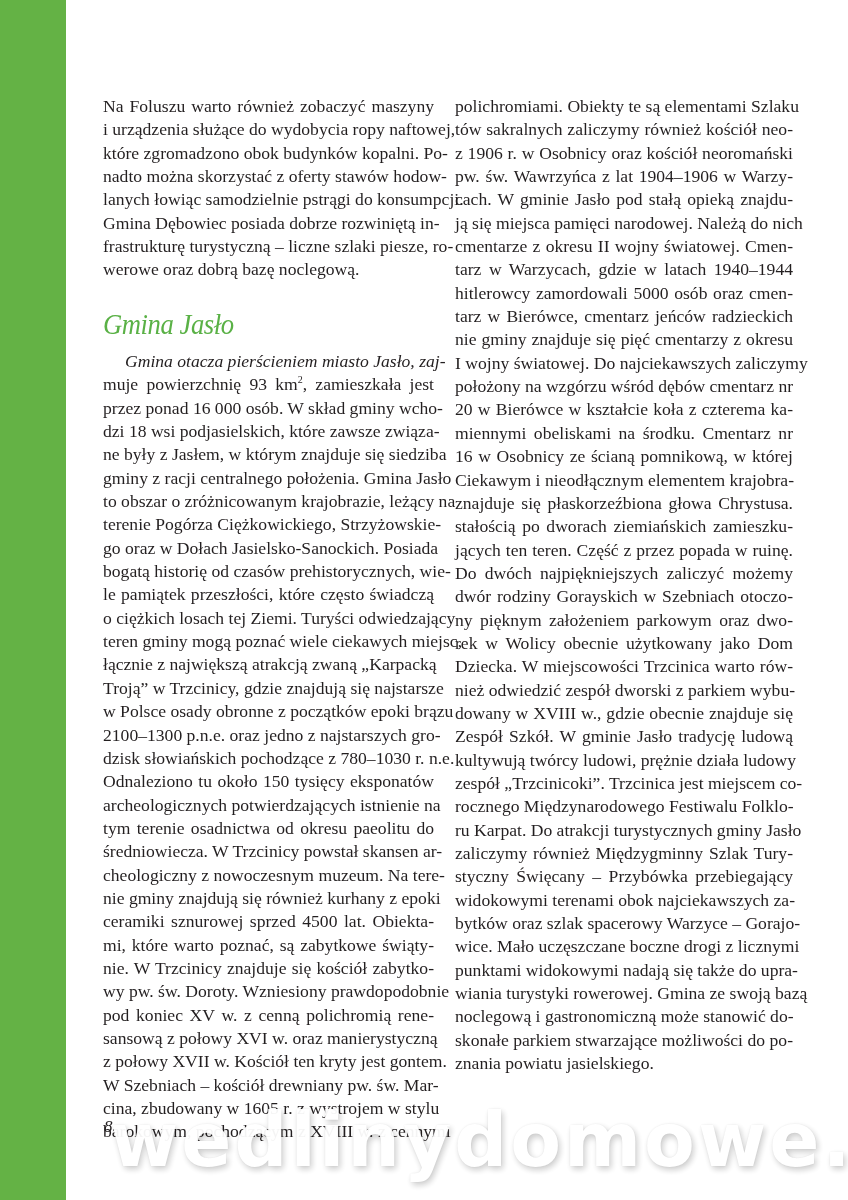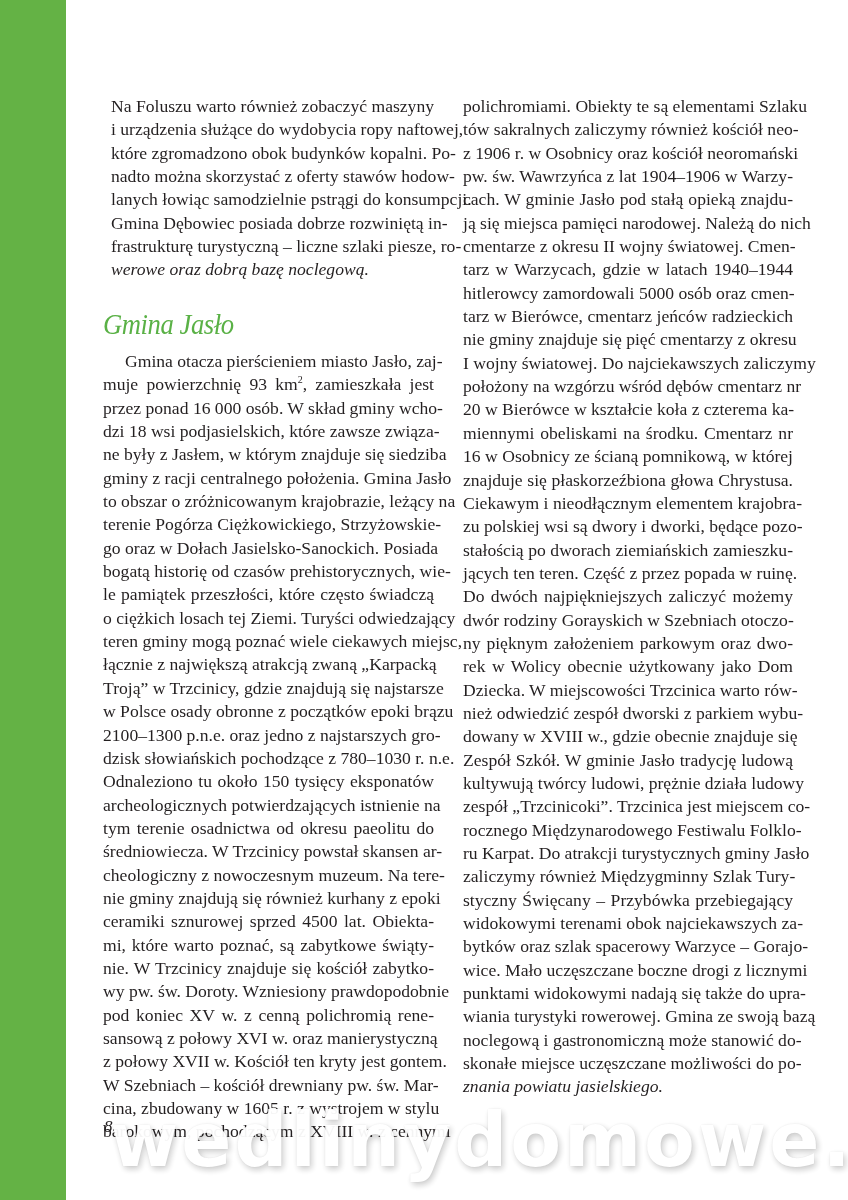--- a/index.html
+++ b/index.html
@@ -12,35 +12,35 @@
   .green-bar {
     position: absolute; left: 0; top: 0; width: 66px; height: 1200px;
     background: #64b245;
   }
   .col {
     position: absolute; top: 95px;
     font-size: 17.6px; line-height: 23.35px;
     text-align: justify; text-align-last: justify;
     white-space: normal;
   }
-  .col .line { display: block; height: 23.35px; text-align: justify; text-align-last: justify; white-space: nowrap; margin-left: 8px; }
-  .col .line.last { text-align-last: left; font-style: italic; }
+  .col .line { display: block; height: 23.35px; text-align: justify; text-align-last: justify; white-space: nowrap; }
+  .col .line.last { text-align-last: left; }
   .col-left { left: 103px; width: 331px; }
   .col-right { left: 455px; width: 338px; }
   .heading {
     position: absolute; left: 103px; top: 308px;
     font-family: "Liberation Serif", "DejaVu Serif", serif;
     font-style: italic; font-weight: normal;
     font-size: 29px; color: #5ab146; letter-spacing: -0.5px;
     transform: scaleX(0.92); transform-origin: left center;
   }
   .para2 { position: absolute; left: 103px; top: 350px; width: 331px;
     font-size: 17.6px; line-height: 23.35px; }
   .para2 .line { display: block; height: 23.35px; white-space: nowrap; text-align: justify; text-align-last: justify; }
-  .para2 .line.indent { padding-left: 22px; }
+  .para2 .line.indent { padding-left: 22px; font-style: italic; }
   .para2 .line.last { text-align-last: left; }
   .page-number {
     position: absolute; left: 104px; top: 1117px;
     font-style: italic; font-size: 17px; color: #231f20;
   }
   .watermark {
     position: absolute; left: 110px; top: 1097px;
     font-family: "DejaVu Sans", "Liberation Sans", sans-serif;
     font-weight: bold; font-size: 74px; letter-spacing: 3px;
     color: #ffffff;
@@ -114,23 +114,22 @@
     <span class="line">cmentarze z okresu II wojny światowej. Cmen-</span>
     <span class="line">tarz w Warzycach, gdzie w latach 1940–1944</span>
     <span class="line">hitlerowcy zamordowali 5000 osób oraz cmen-</span>
     <span class="line">tarz w Bierówce, cmentarz jeńców radzieckich</span>
     <span class="line">nie gminy znajduje się pięć cmentarzy z okresu</span>
     <span class="line">I wojny światowej. Do najciekawszych zaliczymy</span>
     <span class="line">położony na wzgórzu wśród dębów cmentarz nr</span>
     <span class="line">20 w Bierówce w kształcie koła z czterema ka-</span>
     <span class="line">miennymi obeliskami na środku. Cmentarz nr</span>
     <span class="line">16 w Osobnicy ze ścianą pomnikową, w której</span>
+    <span class="line">Ciekawym i nieodłącznym elementem krajobra-</span>
     <span class="line">znajduje się płaskorzeźbiona głowa Chrystusa.</span>
-    <span class="line">Ciekawym i nieodłącznym elementem krajobra-</span>
-    <span class="line">zu polskiej wsi są dwory i dworki, będące pozo-</span>
     <span class="line">stałością po dworach ziemiańskich zamieszku-</span>
     <span class="line">jących ten teren. Część z przez popada w ruinę.</span>
     <span class="line">Do dwóch najpiękniejszych zaliczyć możemy</span>
     <span class="line">dwór rodziny Gorayskich w Szebniach otoczo-</span>
     <span class="line">ny pięknym założeniem parkowym oraz dwo-</span>
     <span class="line">rek w Wolicy obecnie użytkowany jako Dom</span>
     <span class="line">Dziecka. W miejscowości Trzcinica warto rów-</span>
     <span class="line">nież odwiedzić zespół dworski z parkiem wybu-</span>
     <span class="line">dowany w XVIII w., gdzie obecnie znajduje się</span>
     <span class="line">Zespół Szkół. W gminie Jasło tradycję ludową</span>
@@ -139,18 +138,18 @@
     <span class="line">rocznego Międzynarodowego Festiwalu Folklo-</span>
     <span class="line">ru Karpat. Do atrakcji turystycznych gminy Jasło</span>
     <span class="line">zaliczymy również Międzygminny Szlak Tury-</span>
     <span class="line">styczny Święcany – Przybówka przebiegający</span>
     <span class="line">widokowymi terenami obok najciekawszych za-</span>
     <span class="line">bytków oraz szlak spacerowy Warzyce – Gorajo-</span>
     <span class="line">wice. Mało uczęszczane boczne drogi z licznymi</span>
     <span class="line">punktami widokowymi nadają się także do upra-</span>
     <span class="line">wiania turystyki rowerowej. Gmina ze swoją bazą</span>
     <span class="line">noclegową i gastronomiczną może stanowić do-</span>
-    <span class="line">skonałe miejsce uczęszczane możliwości do po-</span>
+    <span class="line">skonałe parkiem stwarzające możliwości do po-</span>
     <span class="line last">znania powiatu jasielskiego.</span>
   </div>
 
 <div class="watermark">wedlinydomowe.pl</div>
 <div class="page-number">8</div>
 
 </body></html>

